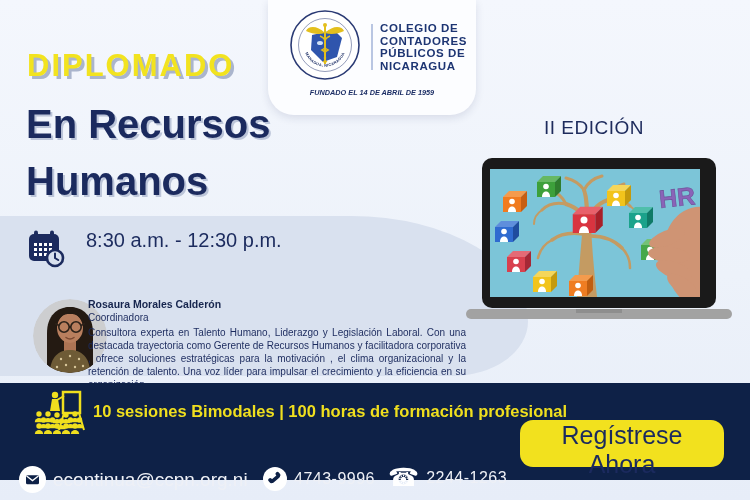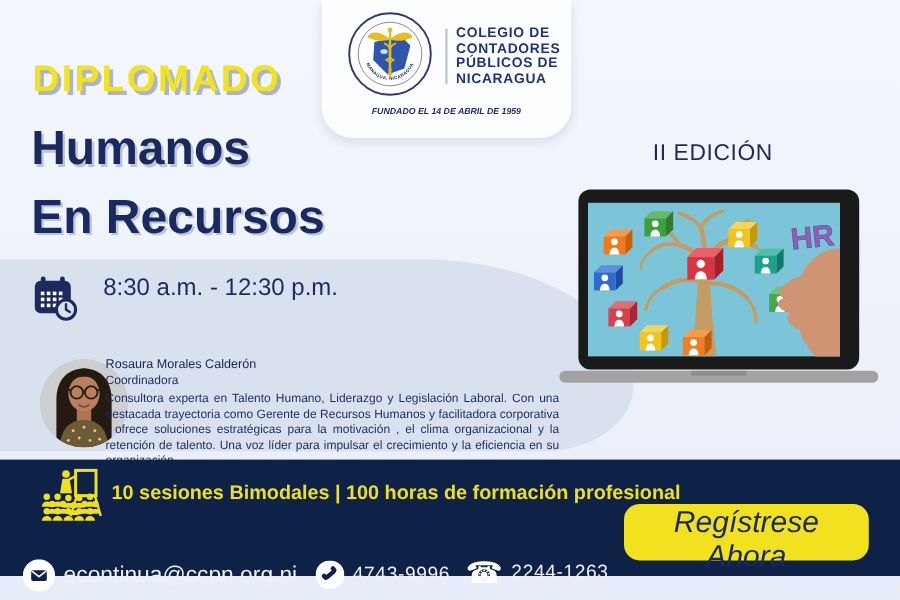--- a/index.html
+++ b/index.html
@@ -31,42 +31,42 @@
   .blob{position:absolute;left:0;top:216px;width:528px;height:160px;background:#d9e1ef;
     border-radius:0 210px 90px 0 / 0 125px 65px 0;}
 
   
   .cal-icon{position:absolute;left:27px;top:230px;width:38px;height:38px;}
   .schedule-text{position:absolute;left:86px;top:227px;font-size:20px;color:#1c2b5e;line-height:26px;}
 
   
   .avatar{position:absolute;left:33px;top:299px;width:74px;height:74px;border-radius:50%;}
   .speaker-info{position:absolute;left:88px;top:298px;width:378px;color:#1c2b5e;}
-  .speaker-name{font-size:10.5px;font-weight:normal;color:#16254e;}
+  .speaker-name{font-size:10.5px;font-weight:bold;color:#16254e;}
   .speaker-role{font-size:10px;margin-top:2px;}
   .speaker-bio{font-size:10px;line-height:13px;margin-top:3px;text-align:justify;}
 
   
   .laptop{position:absolute;left:466px;top:156px;width:266px;height:165px;}
 
   
   .bar{position:absolute;left:0;top:383px;width:750px;height:97px;background:#0e2147;}
   .training-icon{position:absolute;left:33px;top:7px;width:52px;height:44px;}
   .sessions{position:absolute;left:93px;top:19px;font-size:16.5px;font-weight:600;color:#f0df1e;}
   .mayor{position:absolute;left:27px;top:44px;font-size:26px;font-weight:800;color:#f5e21c;}
   .contact{position:absolute;display:flex;align-items:center;gap:7px;color:#eef0f6;}
   .c-email{left:19px;top:83px;}
   .c-phone1{left:263px;top:84px;}
   .c-phone2{left:388px;top:82px;}
   .contact .label{font-size:19px;}
   .contact .num{font-size:16px;letter-spacing:.5px;}
   .tel-glyph{font-family:"DejaVu Sans",sans-serif;font-size:25px;line-height:25px;color:#ffffff;}
   .register-btn{position:absolute;left:520px;top:37px;width:204px;height:47px;
     background:#f2e11e;border:none;border-radius:13px;color:#1b2a5e;font-size:25px;
-    font-family:"Liberation Sans",sans-serif;cursor:pointer;font-style:italic;}
+    font-family:"Liberation Sans",sans-serif;cursor:pointer;}
 </style>
 </head>
 <body>
 
 <div class="stage">
 
   <div class="logo-card">
     <svg class="seal" viewBox="0 0 70 70">
       <circle cx="35" cy="35" r="34" fill="#ffffff" stroke="#2a3a74" stroke-width="1.6"></circle>
       <circle cx="35" cy="35" r="26.5" fill="none" stroke="#2a3a74" stroke-width="0.5"></circle>
@@ -98,22 +98,22 @@
       <span style="display:block">PÚBLICOS DE</span>
       <span style="display:block">NICARAGUA</span>
     </div>
     <div class="tagline">
       <div>FUNDADO EL 14 DE ABRIL DE 1959</div>
     </div>
   </div>
 
   <div class="kicker">DIPLOMADO</div>
   <h1 class="title">
+    <span>En Recursos</span>
     <span>Humanos</span>
-    <span>En Recursos</span>
   </h1>
   <div class="edition">II EDICIÓN</div>
 
   <div class="blob"></div>
 
   <svg class="cal-icon" viewBox="0 0 38 38">
     <rect x="7" y="0.5" width="4" height="8" rx="2" fill="#1c2b5e"></rect>
     <rect x="23" y="0.5" width="4" height="8" rx="2" fill="#1c2b5e"></rect>
     <rect x="2" y="4" width="30" height="27" rx="5" fill="#1c2b5e"></rect>
     <g fill="#ffffff">

